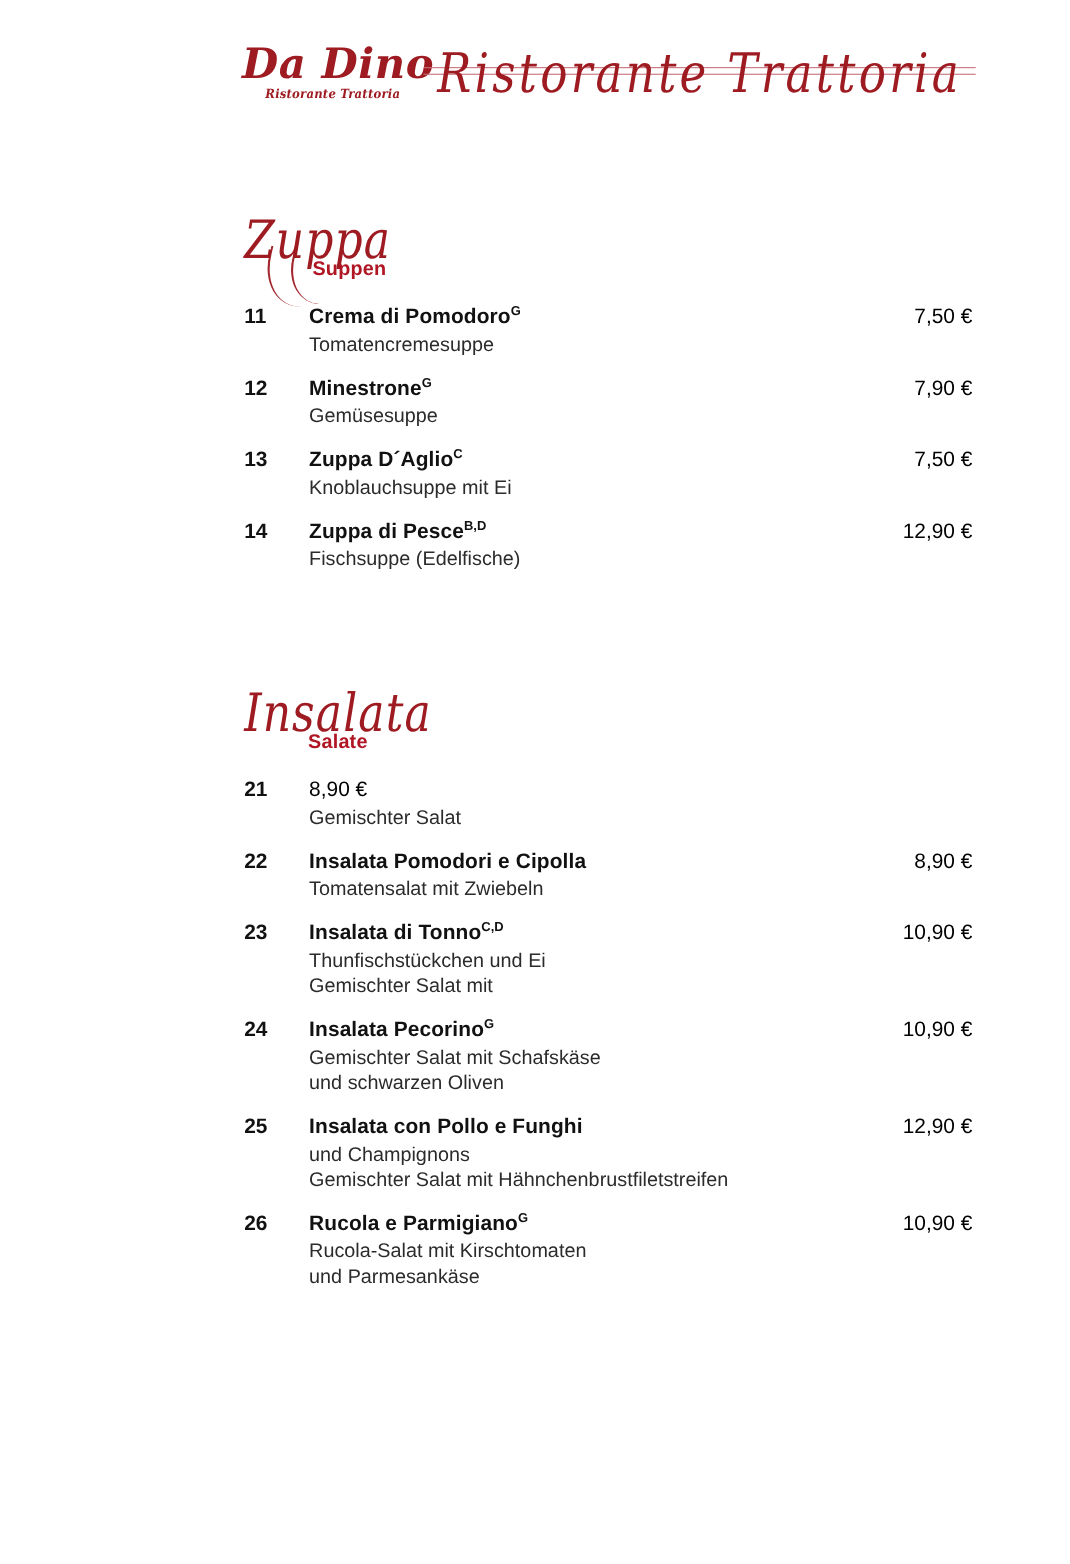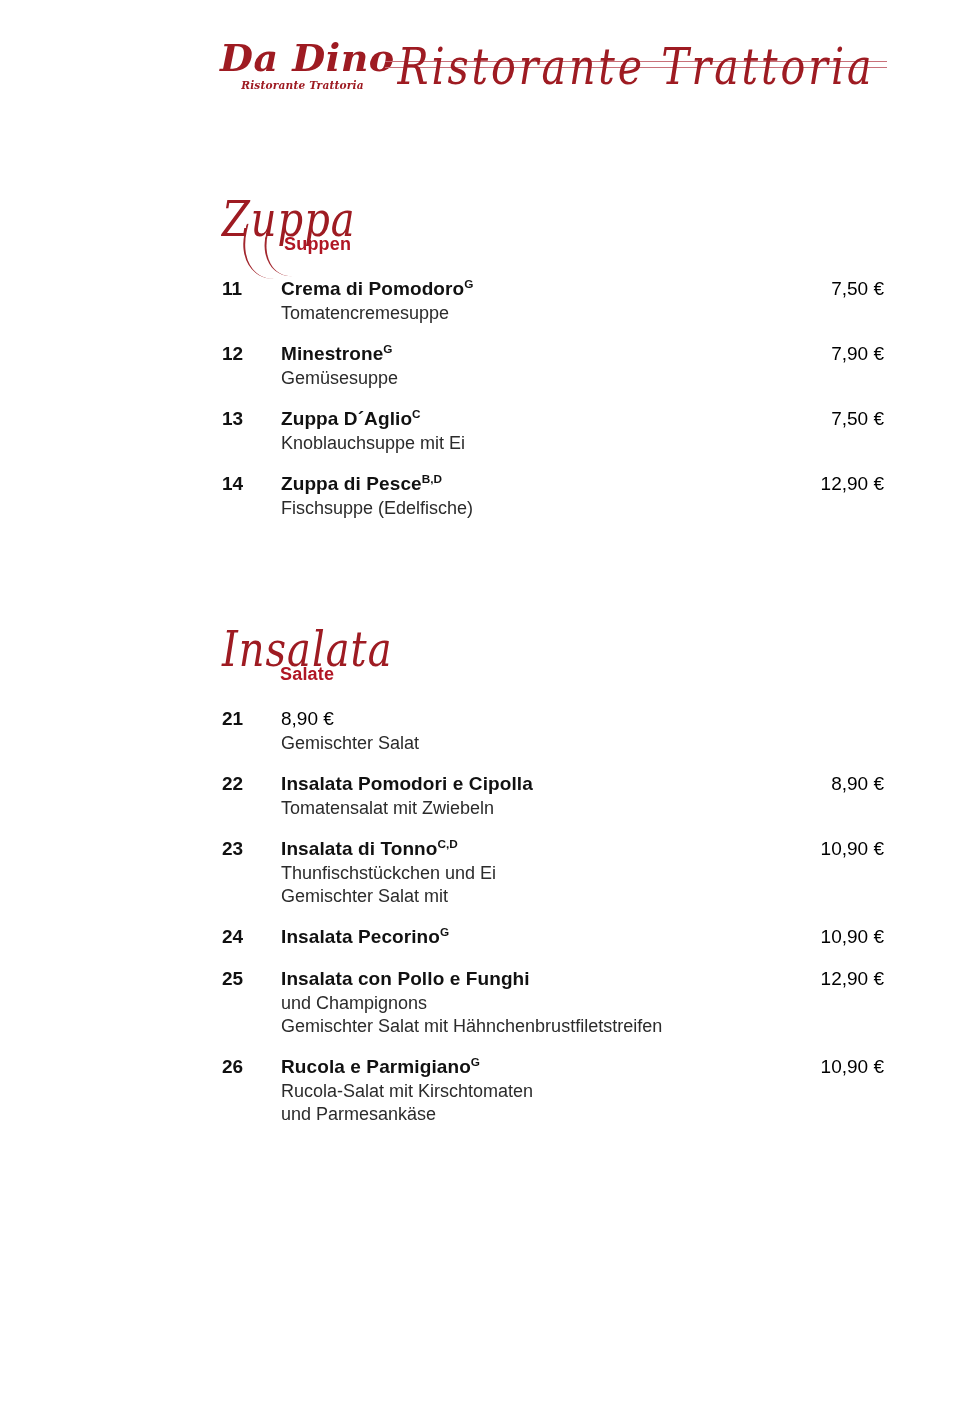--- a/index.html
+++ b/index.html
@@ -315,20 +315,24 @@
         <span class="line">Gemischter Salat mit</span>
       </div>
     </div>
 
     <div class="item">
       <div class="item-top">
         <div class="item-num">24</div>
         <div class="item-name"><span>Insalata Pecorino</span><sup>G</sup></div>
         <div class="item-price">10,90 €</div>
       </div>
+      <div class="item-desc">
+        <span class="line">Gemischter Salat mit Schafskäse</span>
+        <span class="line">und schwarzen Oliven</span>
+      </div>
     </div>
 
     <div class="item">
       <div class="item-top">
         <div class="item-num">25</div>
         <div class="item-name"><span>Insalata con Pollo e Funghi</span><sup></sup></div>
         <div class="item-price">12,90 €</div>
       </div>
       <div class="item-desc">
         <span class="line">und Champignons</span>

